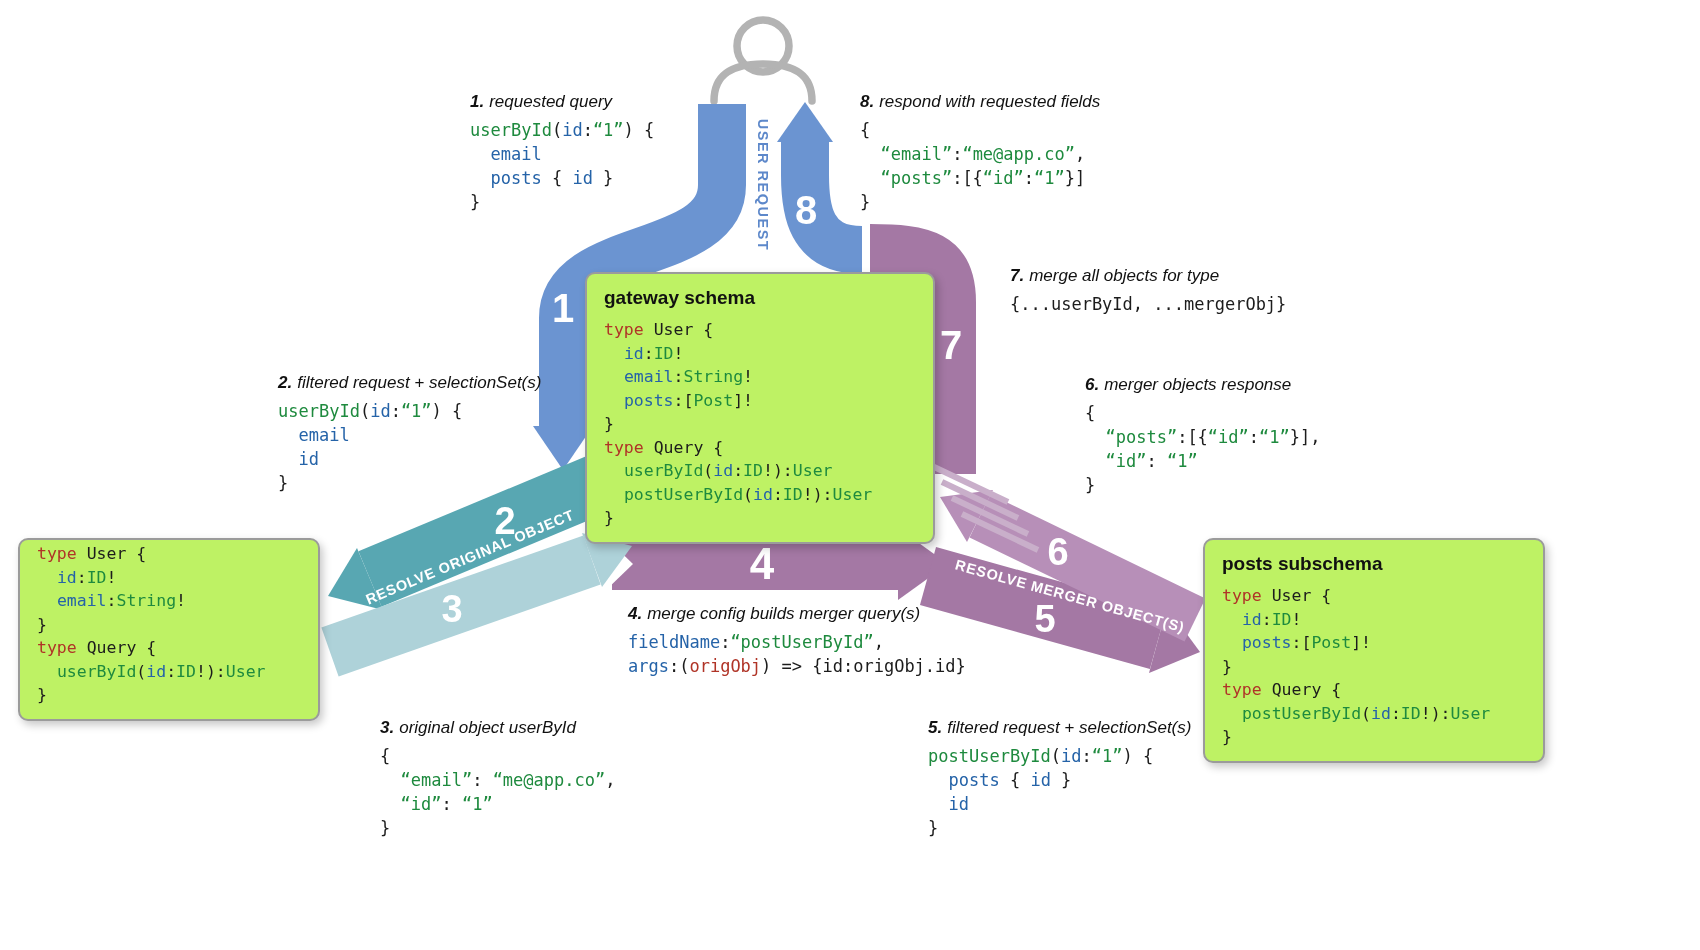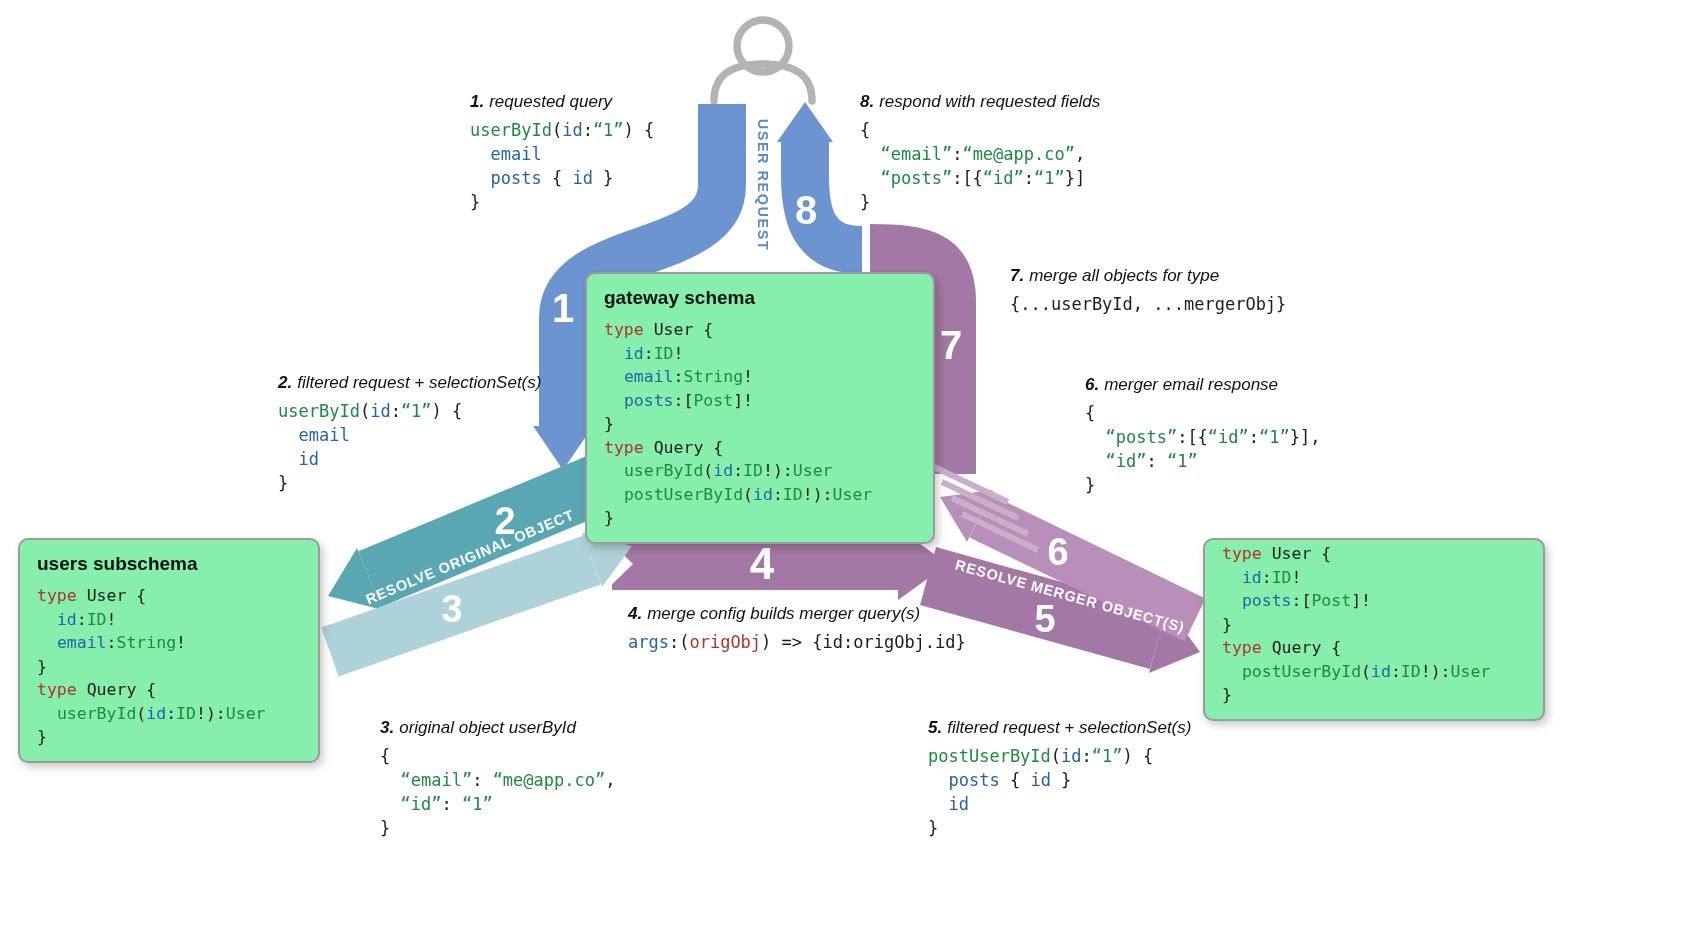--- a/index.html
+++ b/index.html
@@ -1,20 +1,20 @@
 <!DOCTYPE html>
 <html><head>
 <meta charset="utf-8">
 <style>
   * { margin:0; padding:0; box-sizing:border-box; }
   html,body { background:#fff; }
   body { font-family:"Liberation Sans", sans-serif; }
   .canvas { position:relative; width:1700px; height:950px; background:#fff; overflow:hidden; }
   .canvas > svg { position:absolute; left:0; top:0; }
-  .box { position:absolute; background:#86efac; border:2px solid #9b9b9b; border-radius:10px;
+  .box { position:absolute; background:#bef264; border:2px solid #9b9b9b; border-radius:10px;
          box-shadow:3px 4px 9px rgba(0,0,0,0.22); }
   .box-title { font-weight:bold; font-size:19px; color:#111; padding:13px 17px 7px;
                font-family:"Liberation Sans", sans-serif; white-space:nowrap; }
   .box .code { padding:2px 17px 12px; font-size:16.5px; line-height:23.5px; }
   .code { font-family:"DejaVu Sans Mono","Liberation Mono",monospace; white-space:pre; color:#1c1c1c; }
   .ann { position:absolute; }
   .ann-h { font-style:italic; font-size:17px; color:#111; margin-bottom:6px; white-space:nowrap; }
   .ann-h .num { font-weight:bold; margin-right:5px; }
   .ann .code { font-size:17px; line-height:24px; }
   .cl { white-space:pre; }
@@ -97,56 +97,56 @@
       <text x="806" y="224" font-size="40">8</text>
     </g>
   </svg>
 
   <div class="box" style="left:585px;top:272px;width:350px;">
     <div class="box-title">gateway schema</div>
     <div class="code"><div class="cl"><span class="r">type</span><span class="k"> User {</span></div><div class="cl"><span class="k">  </span><span class="b">id</span><span class="k">:</span><span class="g">ID</span><span class="k">!</span></div><div class="cl"><span class="k">  </span><span class="b">email</span><span class="k">:</span><span class="g">String</span><span class="k">!</span></div><div class="cl"><span class="k">  </span><span class="b">posts</span><span class="k">:[</span><span class="g">Post</span><span class="k">]!</span></div><div class="cl"><span class="k">}</span></div><div class="cl"><span class="r">type</span><span class="k"> Query {</span></div><div class="cl"><span class="k">  </span><span class="g">userById</span><span class="k">(</span><span class="b">id</span><span class="k">:</span><span class="g">ID</span><span class="k">!):</span><span class="g">User</span></div><div class="cl"><span class="k">  </span><span class="g">postUserById</span><span class="k">(</span><span class="b">id</span><span class="k">:</span><span class="g">ID</span><span class="k">!):</span><span class="g">User</span></div><div class="cl"><span class="k">}</span></div></div>
   </div>
 
   <div class="box" style="left:18px;top:538px;width:302px;">
-    <div class="box-title">users subschema</div>
     <div class="code"><div class="cl"><span class="r">type</span><span class="k"> User {</span></div><div class="cl"><span class="k">  </span><span class="b">id</span><span class="k">:</span><span class="g">ID</span><span class="k">!</span></div><div class="cl"><span class="k">  </span><span class="b">email</span><span class="k">:</span><span class="g">String</span><span class="k">!</span></div><div class="cl"><span class="k">}</span></div><div class="cl"><span class="r">type</span><span class="k"> Query {</span></div><div class="cl"><span class="k">  </span><span class="g">userById</span><span class="k">(</span><span class="b">id</span><span class="k">:</span><span class="g">ID</span><span class="k">!):</span><span class="g">User</span></div><div class="cl"><span class="k">}</span></div></div>
   </div>
 
   <div class="box" style="left:1203px;top:538px;width:342px;">
+    <div class="box-title">posts subschema</div>
     <div class="code"><div class="cl"><span class="r">type</span><span class="k"> User {</span></div><div class="cl"><span class="k">  </span><span class="b">id</span><span class="k">:</span><span class="g">ID</span><span class="k">!</span></div><div class="cl"><span class="k">  </span><span class="b">posts</span><span class="k">:[</span><span class="g">Post</span><span class="k">]!</span></div><div class="cl"><span class="k">}</span></div><div class="cl"><span class="r">type</span><span class="k"> Query {</span></div><div class="cl"><span class="k">  </span><span class="g">postUserById</span><span class="k">(</span><span class="b">id</span><span class="k">:</span><span class="g">ID</span><span class="k">!):</span><span class="g">User</span></div><div class="cl"><span class="k">}</span></div></div>
   </div>
 
   <div class="ann" style="left:455px;top:92px;margin-left:15px;">
     <div class="ann-h"><span class="num">1.</span><span>requested query</span></div>
     <div class="code"><div class="cl"><span class="g">userById</span><span class="k">(</span><span class="b">id</span><span class="k">:</span><span class="g">“1”</span><span class="k">) {</span></div><div class="cl"><span class="k">  </span><span class="b">email</span></div><div class="cl"><span class="k">  </span><span class="b">posts</span><span class="k"> { </span><span class="b">id</span><span class="k"> }</span></div><div class="cl"><span class="k">}</span></div></div>
   </div>
 
   <div class="ann" style="left:860px;top:92px;">
     <div class="ann-h"><span class="num">8.</span><span>respond with requested fields</span></div>
     <div class="code"><div class="cl"><span class="k">{</span></div><div class="cl"><span class="k">  </span><span class="g">“email”</span><span class="k">:</span><span class="g">“me@app.co”</span><span class="k">,</span></div><div class="cl"><span class="k">  </span><span class="g">“posts”</span><span class="k">:[{</span><span class="g">“id”</span><span class="k">:</span><span class="g">“1”</span><span class="k">}]</span></div><div class="cl"><span class="k">}</span></div></div>
   </div>
 
   <div class="ann" style="left:1010px;top:266px;">
     <div class="ann-h"><span class="num">7.</span><span>merge all objects for type</span></div>
     <div class="code"><div class="cl"><span class="k">{...userById, ...mergerObj}</span></div></div>
   </div>
 
   <div class="ann" style="left:1085px;top:375px;">
-    <div class="ann-h"><span class="num">6.</span><span>merger email response</span></div>
+    <div class="ann-h"><span class="num">6.</span><span>merger objects response</span></div>
     <div class="code"><div class="cl"><span class="k">{</span></div><div class="cl"><span class="k">  </span><span class="g">“posts”</span><span class="k">:[{</span><span class="g">“id”</span><span class="k">:</span><span class="g">“1”</span><span class="k">}],</span></div><div class="cl"><span class="k">  </span><span class="g">“id”</span><span class="k">: </span><span class="g">“1”</span></div><div class="cl"><span class="k">}</span></div></div>
   </div>
 
   <div class="ann" style="left:278px;top:373px;">
     <div class="ann-h"><span class="num">2.</span><span>filtered request + selectionSet(s)</span></div>
     <div class="code"><div class="cl"><span class="g">userById</span><span class="k">(</span><span class="b">id</span><span class="k">:</span><span class="g">“1”</span><span class="k">) {</span></div><div class="cl"><span class="k">  </span><span class="b">email</span></div><div class="cl"><span class="k">  </span><span class="b">id</span></div><div class="cl"><span class="k">}</span></div></div>
   </div>
 
   <div class="ann" style="left:620px;top:604px;margin-left:8px;">
     <div class="ann-h"><span class="num">4.</span><span>merge config builds merger query(s)</span></div>
-    <div class="code"><div class="cl"><span class="b">args</span><span class="k">:(</span><span class="r">origObj</span><span class="k">) =&gt; {id:origObj.id}</span></div></div>
+    <div class="code"><div class="cl"><span class="b">fieldName</span><span class="k">:</span><span class="g">“postUserById”</span><span class="k">,</span></div><div class="cl"><span class="b">args</span><span class="k">:(</span><span class="r">origObj</span><span class="k">) =&gt; {id:origObj.id}</span></div></div>
   </div>
 
   <div class="ann" style="left:380px;top:718px;">
     <div class="ann-h"><span class="num">3.</span><span>original object userById</span></div>
     <div class="code"><div class="cl"><span class="k">{</span></div><div class="cl"><span class="k">  </span><span class="g">“email”</span><span class="k">: </span><span class="g">“me@app.co”</span><span class="k">,</span></div><div class="cl"><span class="k">  </span><span class="g">“id”</span><span class="k">: </span><span class="g">“1”</span></div><div class="cl"><span class="k">}</span></div></div>
   </div>
 
   <div class="ann" style="left:928px;top:718px;">
     <div class="ann-h"><span class="num">5.</span><span>filtered request + selectionSet(s)</span></div>
     <div class="code"><div class="cl"><span class="g">postUserById</span><span class="k">(</span><span class="b">id</span><span class="k">:</span><span class="g">“1”</span><span class="k">) {</span></div><div class="cl"><span class="k">  </span><span class="b">posts</span><span class="k"> { </span><span class="b">id</span><span class="k"> }</span></div><div class="cl"><span class="k">  </span><span class="b">id</span></div><div class="cl"><span class="k">}</span></div></div>

